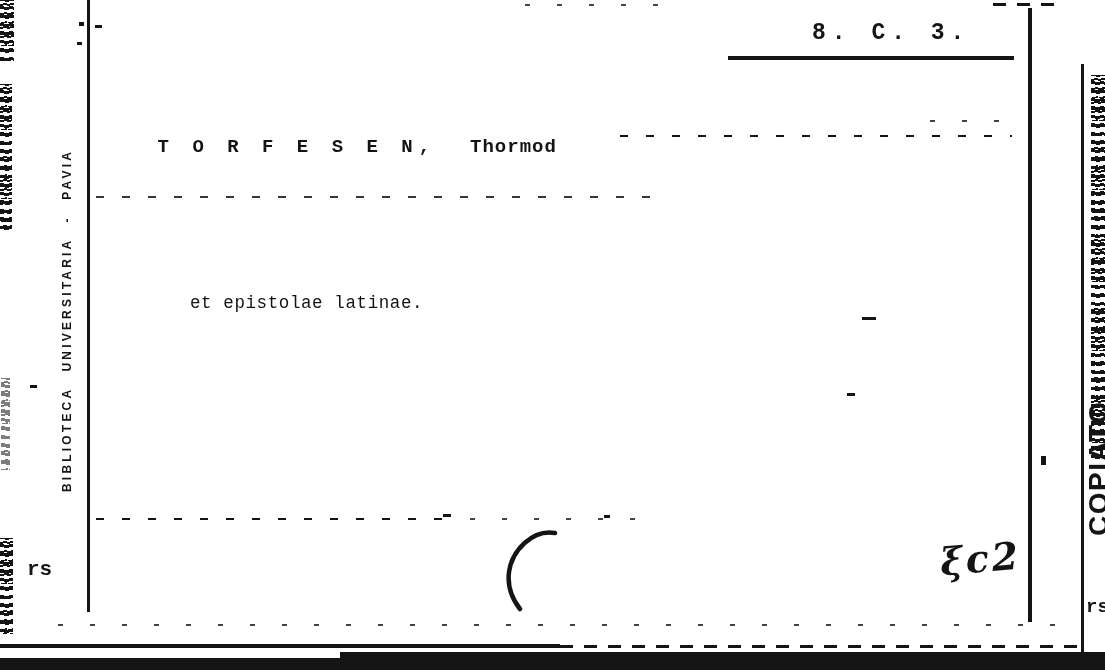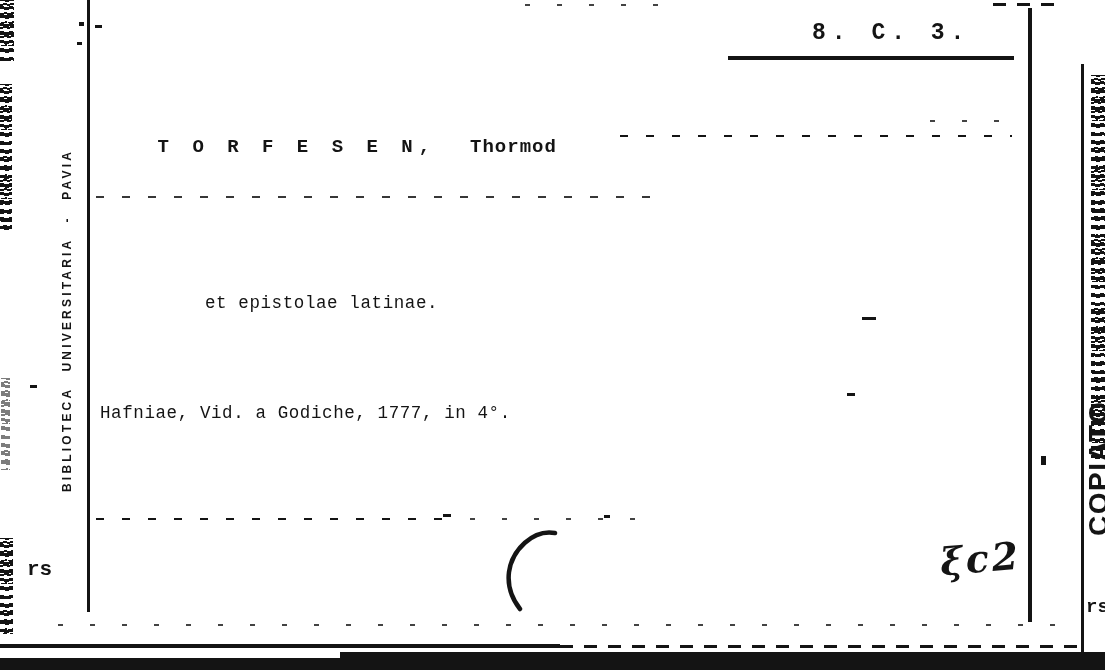--- a/index.html
+++ b/index.html
@@ -91,23 +91,22 @@
   <div class="shelf-underline"></div>
 
   <div class="author-row tw">
     <span class="surname">T O R F E S E N,</span><span class="forename">Thormod</span>
   </div>
   <div class="abs dashline fine" style="left:930px;top:120px;width:80px;height:2px;"></div>
   <div class="abs dashline" style="left:620px;top:135px;width:392px;height:2px;"></div>
 
   <div class="abs dashline" style="left:96px;top:196px;width:556px;height:2px;opacity:.85;"></div>
 
-  <div class="abs tw bodyline" style="left:205px;top:293px;">et epistolae latinae.</div>
+  <div class="abs tw bodyline" style="left:190px;top:293px;">et epistolae latinae.</div>
 
-  <div class="abs tw bodyline" style="left:100px;top:403px;">Hafniae, Vid. a Godiche, 1777, in 4°.</div>
 
   <div class="abs dashline" style="left:96px;top:518px;width:360px;height:2px;"></div>
   <div class="abs dashline fine" style="left:470px;top:518px;width:180px;height:2px;"></div>
 
   <svg class="crescent" width="70" height="88" viewBox="0 0 70 88">
     <path d="M 58 9 C 36 5 15 26 12 48 C 10 64 16 76 23 85" fill="none" stroke="#141414" stroke-width="4.5" stroke-linecap="round"></path>
   </svg>
 
   <div class="initials-left tw">rs</div>
 

